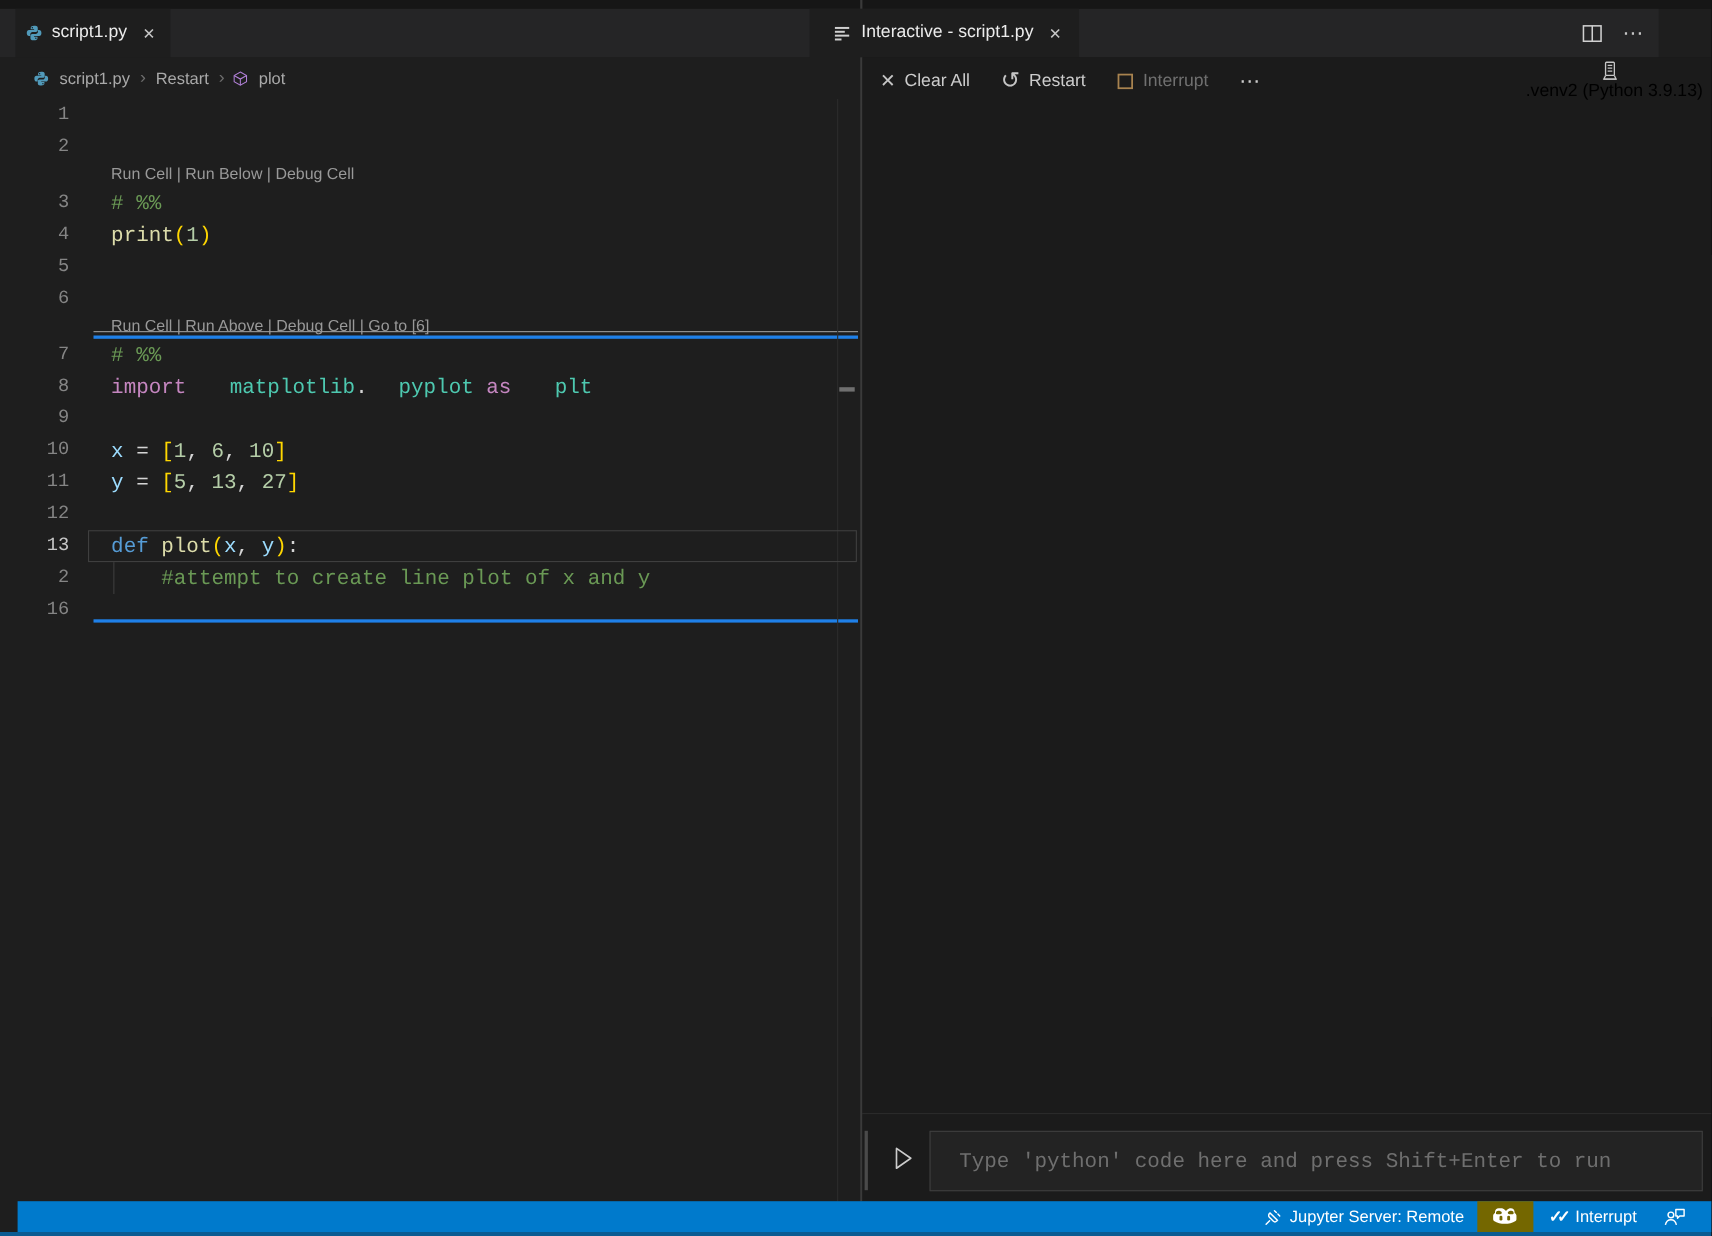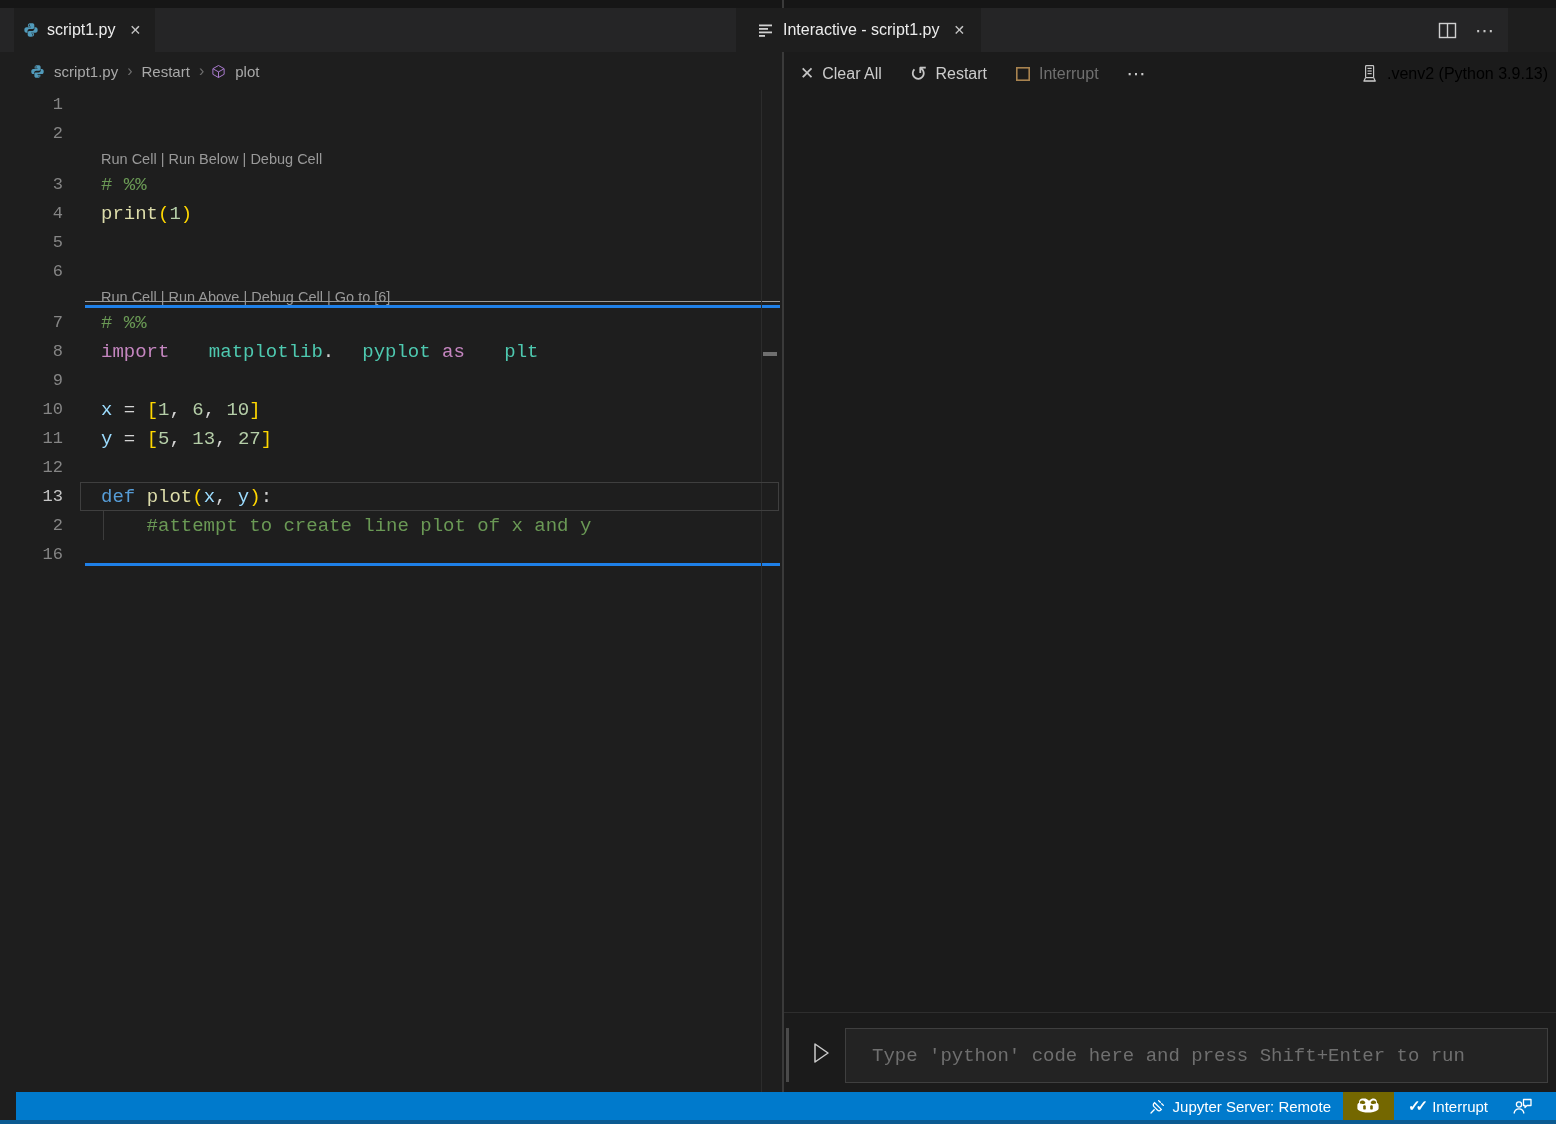--- a/index.html
+++ b/index.html
@@ -59,21 +59,21 @@
 
   
   .panel-toolbar { position:absolute; left:784px; top:52px; width:772px; height:43px; background:#1b1b1b; display:flex; align-items:center; padding:0 8px 0 16px; }
   .tb-item { display:flex; align-items:center; margin-right:28px; cursor:pointer; }
   .tb-item .tb-icon { display:flex; margin-right:8px; }
   .tb-item .tb-label { font-size:16px; color:#cccccc; white-space:nowrap; }
   .tb-item.disabled .tb-label { color:#707070; }
   .tb-x { color:#c5c5c5; font-size:17px; }
   .tb-restart { color:#c5c5c5; font-size:21px; line-height:16px; }
   .tb-dots { color:#cccccc; font-size:19px; letter-spacing:1px; cursor:pointer; }
-  .kernel-picker { margin-left:auto; display:flex; align-items:center; cursor:pointer; }
+  .kernel-picker { margin-left:auto; display:flex; align-items:center; cursor:pointer;flex-direction:column; }
   .kernel-picker .tb-label { margin-left:9px; }
   .panel-body { position:absolute; left:784px; top:95px; width:772px; height:917px; background:#1b1b1b; }
   .input-sep { position:absolute; left:784px; top:1012px; width:772px; height:1px; background:#2e2e2e; }
   .input-zone { position:absolute; left:784px; top:1013px; width:772px; height:79px; background:#1b1b1b; }
   .mini-scrollbar { position:absolute; left:2px; top:15px; width:3px; height:54px; background:#4a4a4a; }
   .run-btn { position:absolute; left:24px; top:26px; cursor:pointer; }
   .code-input { position:absolute; left:61px; top:15px; width:703px; height:55px; background:#232323; border:1px solid #3f3f3f; display:flex; align-items:center; padding-left:26px; cursor:text; }
   .code-input .placeholder { font-family:"Liberation Mono","DejaVu Sans Mono",monospace; font-size:19px; color:#6f6f6f; white-space:pre; }
 
   

